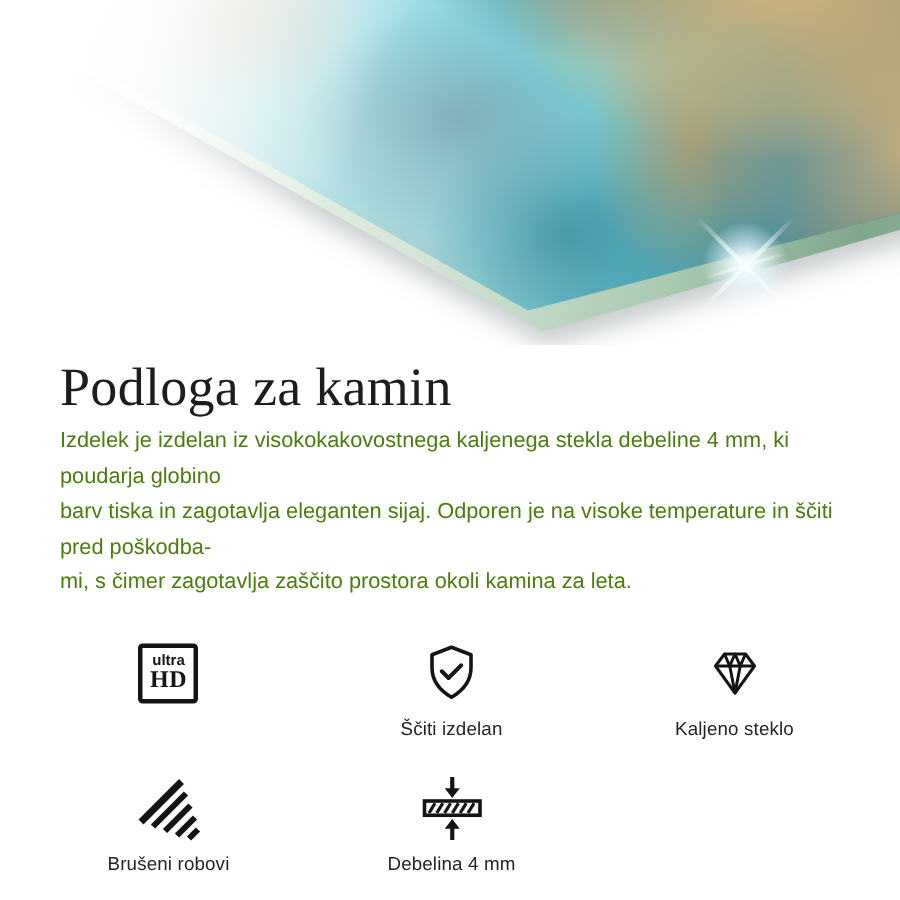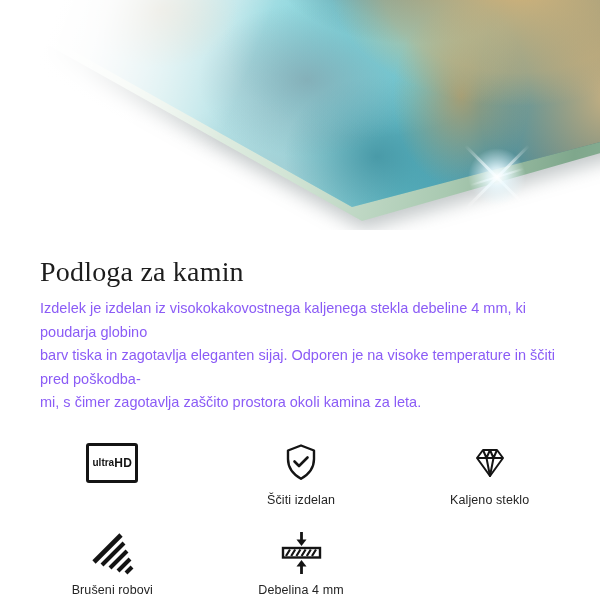--- a/index.html
+++ b/index.html
@@ -37,36 +37,36 @@
     background:radial-gradient(circle, rgba(255,255,255,1) 0%, rgba(235,250,255,0.85) 22%, rgba(220,245,250,0) 68%); }
   .sparkle .ray { position:absolute; left:5px; top:48.5px; width:90px; height:3px;
     background:linear-gradient(to right, rgba(255,255,255,0) 0%, #ffffff 50%, rgba(255,255,255,0) 100%); }
   .ray.r1 { transform:rotate(45deg); }
   .ray.r2 { transform:rotate(-45deg); }
   .ray.r3 { width:56px; left:22px; transform:rotate(-17deg); height:2px; }
 
   
   .content { padding:0 40px; }
   h1[data-name="page-title"] { font-family:"Liberation Serif", serif; font-weight:400;
-    font-size:28px; line-height:32px; color:#1d1d1d; margin-top:26px; letter-spacing:0.2px; }
-  .desc { margin-top:9px; font-size:14.5px; line-height:23.5px; color:#8b5cf6; }
+    font-size:36px; line-height:32px; color:#1d1d1d; margin-top:12px; letter-spacing:0.2px; }
+  .desc { margin-top:9px; font-size:14.5px; line-height:23.5px; color:#4d7c0f; }
 
   
   .features { margin:24px 0 0 18px; width:566px; display:grid;
     grid-template-columns:repeat(3, 1fr); row-gap:22px; }
   .feature { display:flex; flex-direction:column; align-items:center; }
   .feature .ic { height:48px; display:flex; align-items:center; justify-content:center; }
   .feature .lbl { margin-top:6px; font-size:12.5px; color:#242424; letter-spacing:0.1px; }
   svg { display:block; }
 
   
-  .hdbox { width:52px; height:40px; border:3px solid #141414; border-radius:3px;
-    display:flex; flex-direction:row; align-items:center; justify-content:center; color:#141414; }
+  .hdbox { width:40px; height:40px; border:3px solid #141414; border-radius:3px;
+    display:flex; flex-direction:column; align-items:center; justify-content:center; color:#141414; }
   .hdbox .u { font-size:10px; font-weight:700; line-height:10px; }
-  .hdbox .h { font-size:12px; font-weight:800; line-height:16px; letter-spacing:0.3px; }
+  .hdbox .h { font-size:16px; font-weight:800; line-height:16px; letter-spacing:0.3px;font-family:Liberation Serif, serif; }
 </style>
 </head>
 <body>
 
 <div class="hero" data-name="product-image-section">
   <div class="glass-wrap" data-name="glass-panel-photo">
     <div class="glass-edge" data-name="glass-edge"></div>
     <div class="glass-face" data-name="glass-artwork"></div>
   </div>
   <div class="sparkle" data-name="sparkle-glint-icon">

